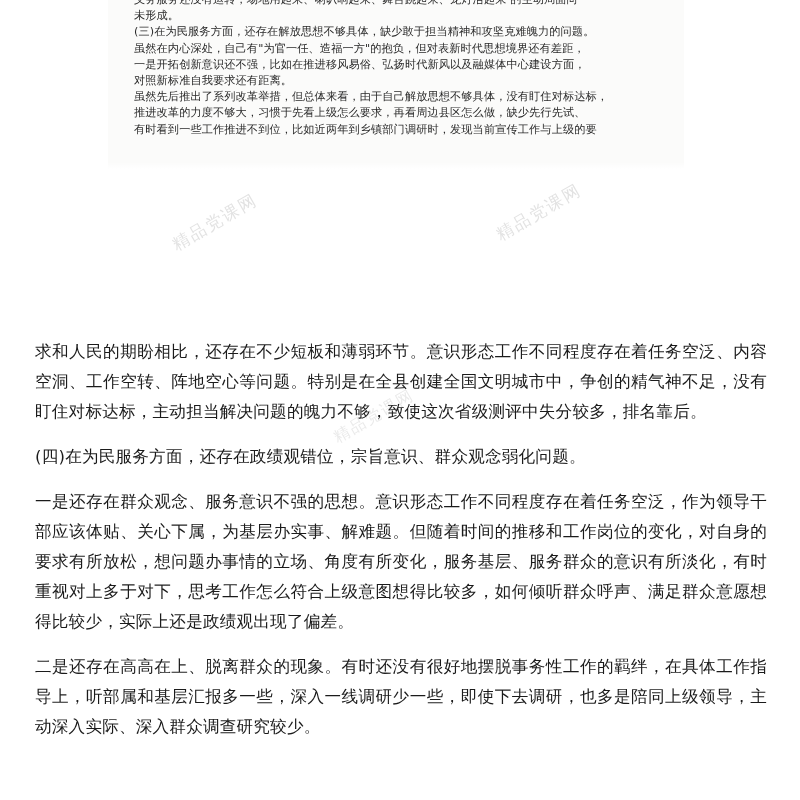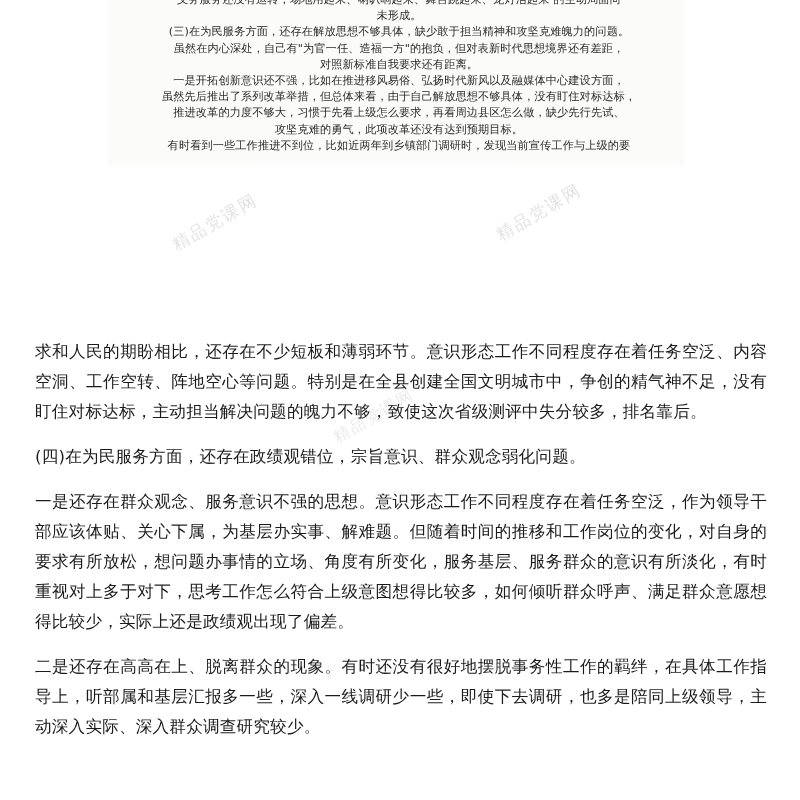--- a/index.html
+++ b/index.html
@@ -40,21 +40,20 @@
     top: 6px;
     font-size: 11.2px;
     line-height: 16.2px;
     color: #2a2a2a;
     font-family: "DejaVu Sans", "Liberation Sans", sans-serif;
     letter-spacing: 0.1px;
   }
   .preview-inner p {
     margin: 0;
     white-space: pre-wrap;
-    text-align: center;
   }
   .preview-shadow-bottom {
     position: absolute;
     left: 0;
     right: 0;
     bottom: 0;
     height: 8px;
     background: linear-gradient(to bottom, rgba(255,255,255,0), #ffffff 85%);
     pointer-events: none;
   }
@@ -111,25 +110,24 @@
 </head>
 <body>
 
 <div class="preview-wrap">
   <div class="preview-page">
     <div class="preview-inner">
       <p>义务服务还没有运转，场地用起来、喇叭响起来、舞台跳起来、龙灯活起来 的生动局面尚</p>
       <p>未形成。</p>
       <p>(三)在为民服务方面，还存在解放思想不够具体，缺少敢于担当精神和攻坚克难魄力的问题。</p>
       <p>虽然在内心深处，自己有"为官一任、造福一方"的抱负，但对表新时代思想境界还有差距，</p>
+      <p>一是开拓创新意识还不强，比如在推进移风易俗、弘扬时代新风以及融媒体中心建设方面，</p>
       <p>对照新标准自我要求还有距离。</p>
-      <p>一是开拓创新意识还不强，比如在推进移风易俗、弘扬时代新风以及融媒体中心建设方面，</p>
       <p>虽然先后推出了系列改革举措，但总体来看，由于自己解放思想不够具体，没有盯住对标达标，</p>
       <p>推进改革的力度不够大，习惯于先看上级怎么要求，再看周边县区怎么做，缺少先行先试、</p>
-      <p>攻坚克难的勇气，此项改革还没有达到预期目标。</p>
       <p>有时看到一些工作推进不到位，比如近两年到乡镇部门调研时，发现当前宣传工作与上级的要</p>
     </div>
 
   </div>
   <div class="preview-shadow-bottom"></div>
 </div>
 
 <div class="wm wm1">精品党课网</div>
 <div class="wm wm2">精品党课网</div>
 <div class="wm wm3">精品党课网</div>

